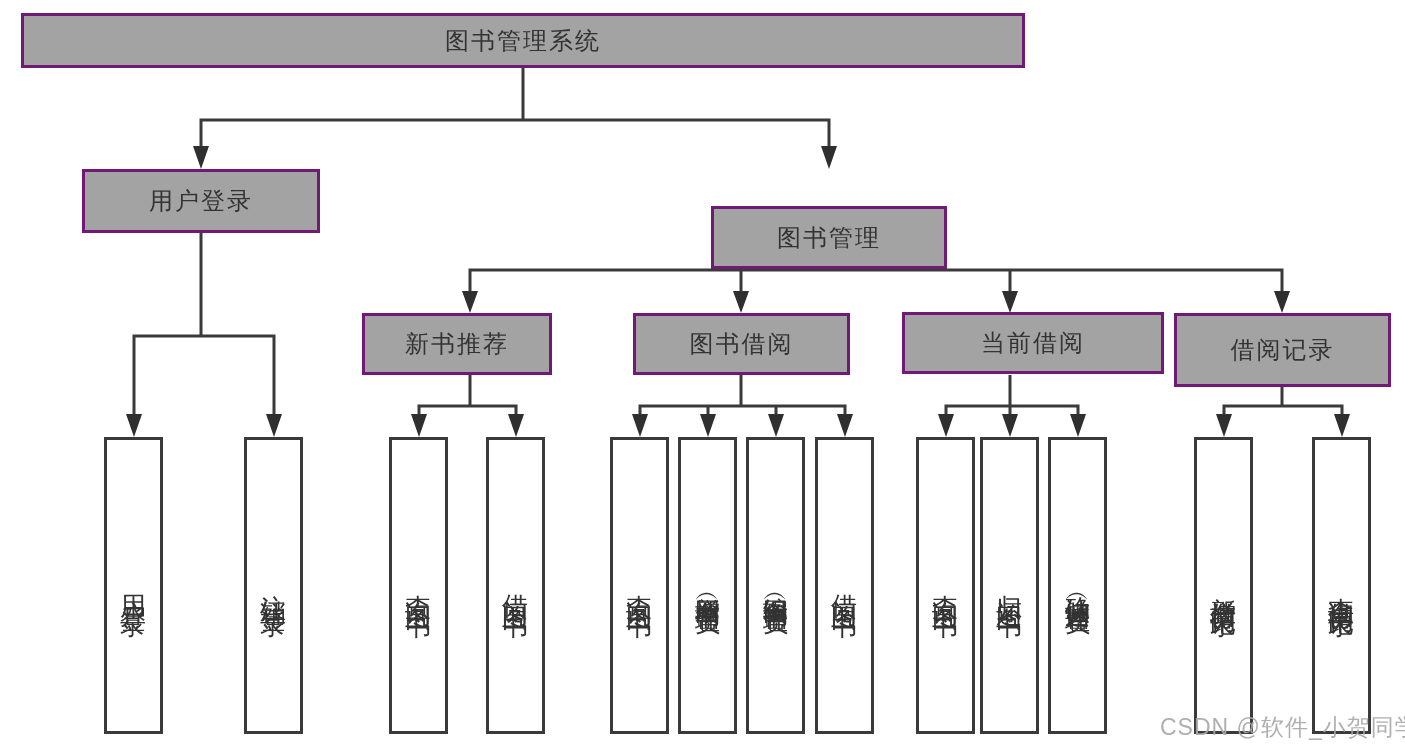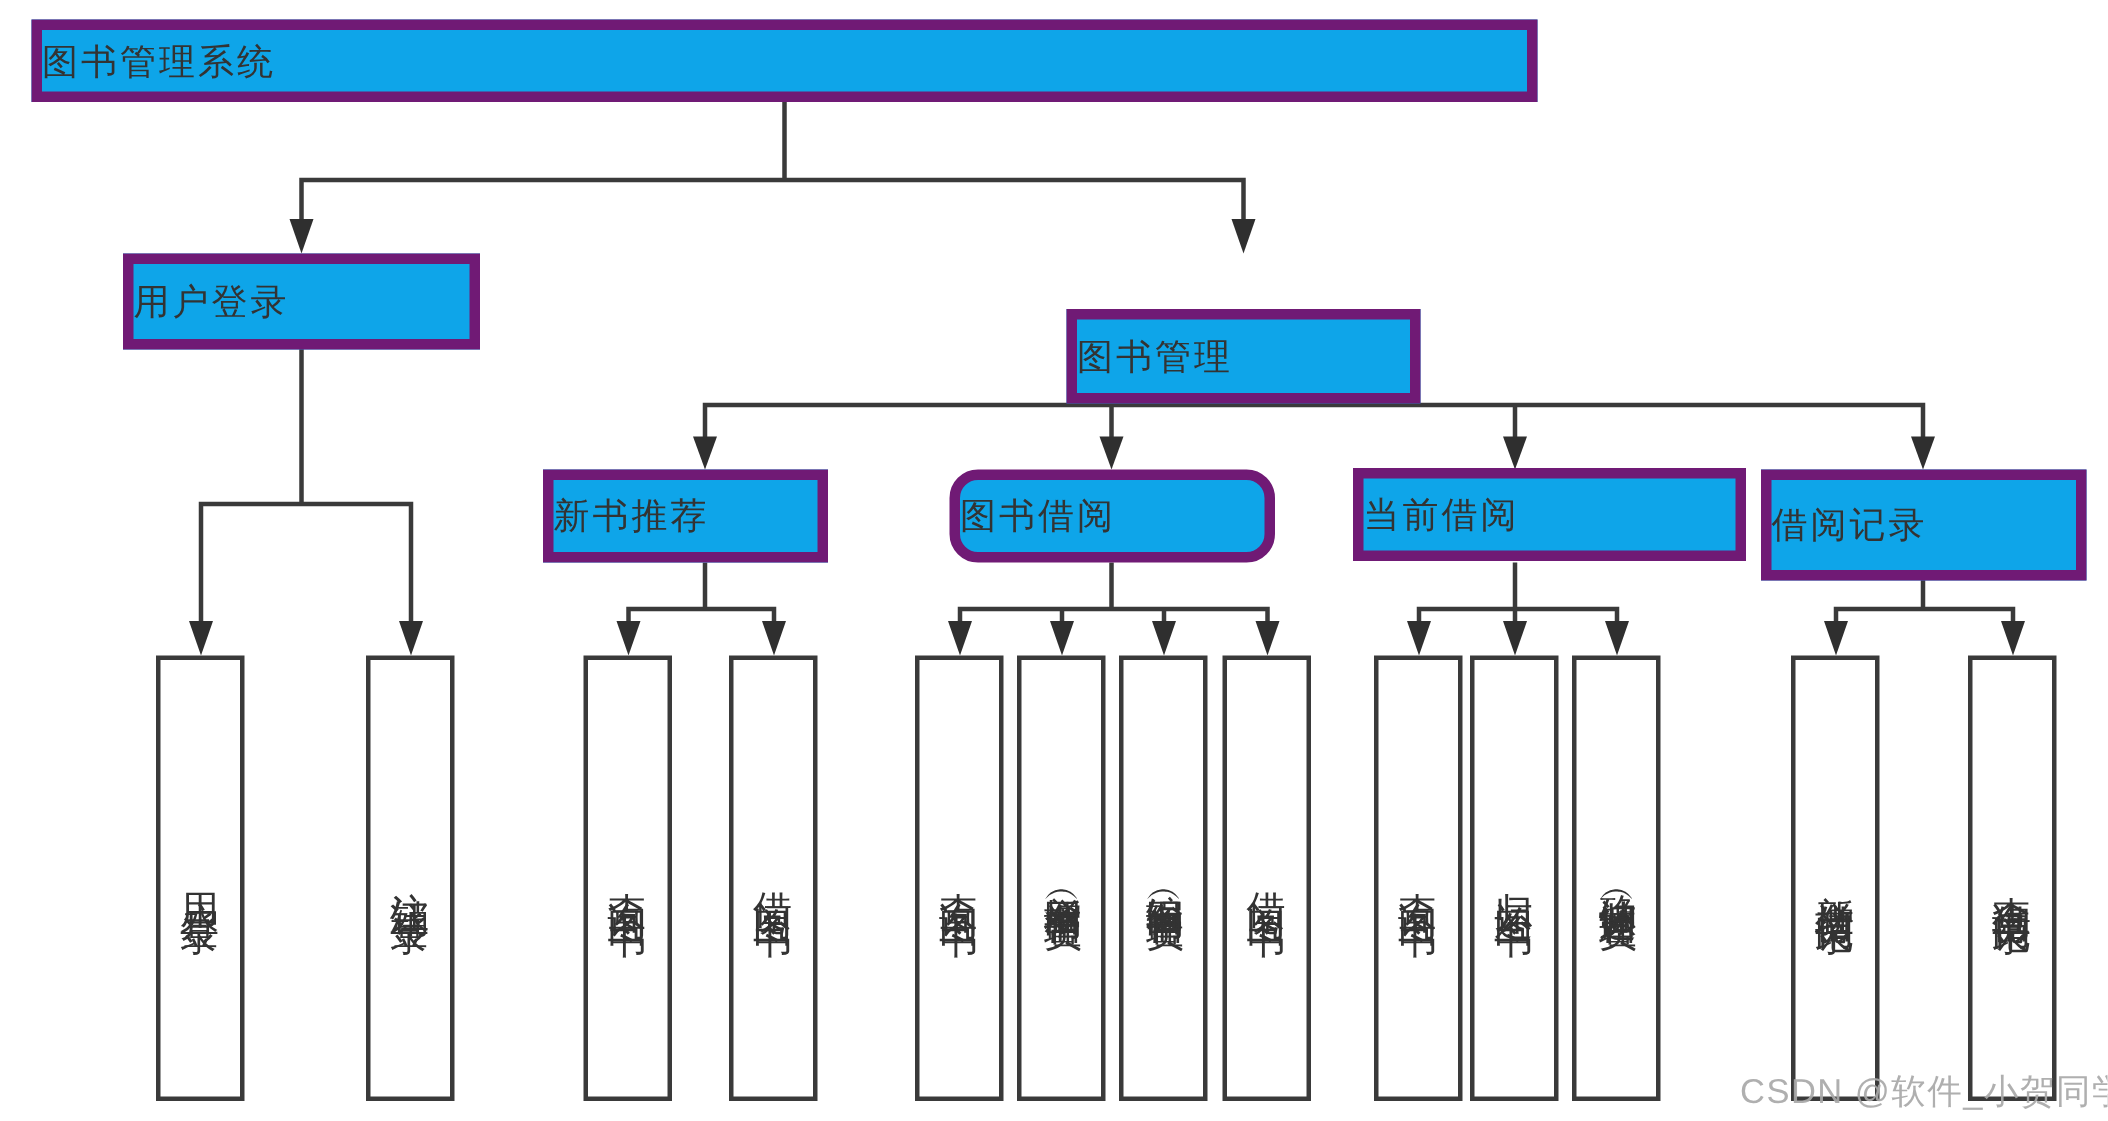--- a/index.html
+++ b/index.html
@@ -9,23 +9,23 @@
     background: #ffffff;
     overflow: hidden;
     font-family: "Liberation Sans", sans-serif;
   }
   #wires {
     position: absolute; left: 0; top: 0; z-index: 0;
   }
   .hbox {
     position: absolute;
     box-sizing: border-box;
-    border: 7px solid #701a75;
-    background: #0ea5e9;
-    display: flex; align-items: center; justify-content: flex-start;
+    border: 3px solid #701a75;
+    background: #a3a3a3;
+    display: flex; align-items: center; justify-content: center;
     font-size: 24px; color: #333333; letter-spacing: 2px;
     z-index: 1;
     white-space: nowrap;
   }
   .leaf {
     position: absolute;
     top: 437px; width: 59px; height: 297px;
     box-sizing: border-box;
     border: 3px solid #3a3a3a;
     background: #ffffff;
@@ -38,21 +38,21 @@
     font-size: 26px; color: #333333;
     letter-spacing: 6px; line-height: 1;
     white-space: nowrap;
   }
   .vtext.mid { letter-spacing: 3px; }
   .vtext.long { font-size: 25px; letter-spacing: 2px; }
   #root-box   { left: 21px;  top: 13px;  width: 1004px; height: 55px; }
   #box-user-login { left: 82px;  top: 169px; width: 238px; height: 64px; }
   #box-book-mgmt  { left: 711px; top: 170px; width: 236px; height: 63px; margin-top: 36px; }
   #box-new-rec    { left: 362px; top: 313px; width: 190px; height: 62px; }
-  #box-borrow     { left: 633px; top: 313px; width: 217px; height: 62px; border-radius: 19px; }
+  #box-borrow     { left: 633px; top: 313px; width: 217px; height: 62px; }
   #box-current    { left: 902px; top: 312px; width: 262px; height: 62px; }
   #box-records    { left: 1174px; top: 313px; width: 217px; height: 74px; }
   #leaf-1  { left: 104px; }
   #leaf-2  { left: 244px; }
   #leaf-3  { left: 389px; }
   #leaf-4  { left: 486px; }
   #leaf-5  { left: 610px; }
   #leaf-6  { left: 678px; }
   #leaf-7  { left: 746px; }
   #leaf-8  { left: 815px; }

